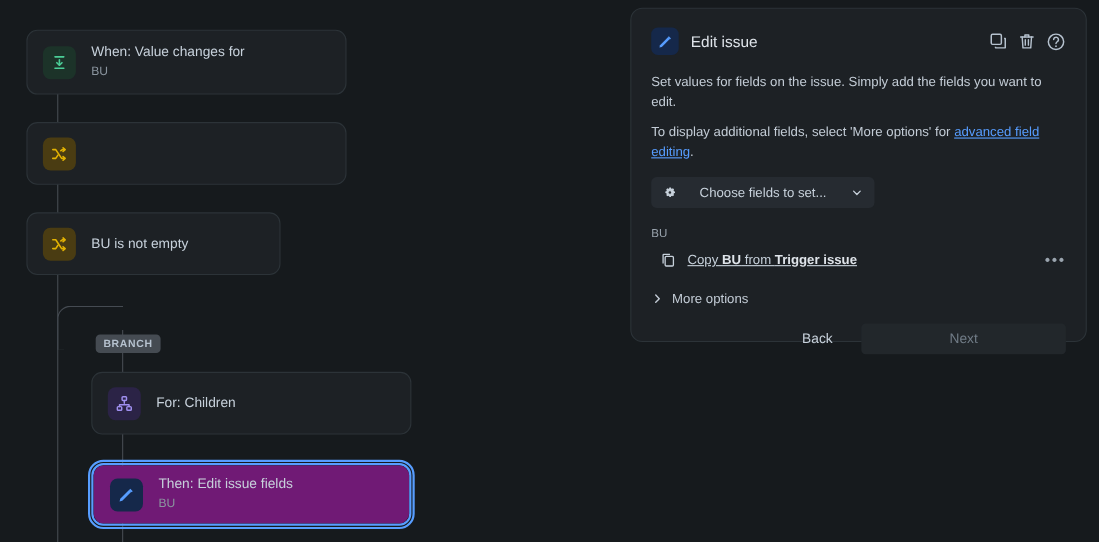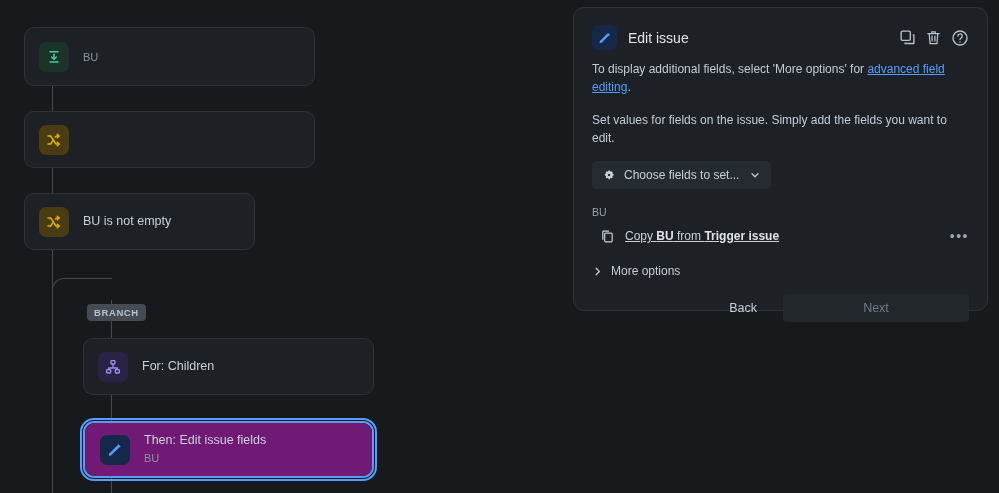--- a/index.html
+++ b/index.html
@@ -99,21 +99,21 @@
   .lnk { color: #579dff; text-decoration: underline; }
 
   .choose-btn {
     margin-top: 14px;
     display: inline-flex; align-items: center;
     background: #262b31;
     border: none; border-radius: 5px;
     height: 28px; padding: 0 10px;
     color: #c7d1db; font-size: 12px;
     font-family: "Liberation Sans", sans-serif;
-    cursor: pointer; gap: 8px;
+    cursor: pointer; gap: 20px;
   }
 
   .fld-label { font-size: 10.5px; color: #9aa4ae; margin-top: 17px; }
 
   .fld-row {
     display: flex; align-items: center;
     margin-top: 10px; padding-left: 8px;
   }
   .fld-row-txt { font-size: 12px; color: #c7d1db; margin-left: 10px; text-decoration: underline; }
   .fld-row-txt b { font-weight: 700; color: #dfe4ea; }
@@ -158,20 +158,21 @@
     <div class="node" style="left:24px; top:27px; width:291px; height:59px;">
       <div class="node-ico ico-green">
         <svg width="16" height="16" viewBox="0 0 24 24" fill="none" stroke="#4bce97" stroke-width="2.2" stroke-linecap="round">
           <line x1="6" y1="4" x2="18" y2="4"></line>
           <line x1="12" y1="8" x2="12" y2="15"></line>
           <polyline points="8.5,12 12,15.5 15.5,12" fill="none" stroke-linejoin="round"></polyline>
           <line x1="6" y1="19.5" x2="18" y2="19.5"></line>
         </svg>
       </div>
       <div class="node-txt">
+        <div class="node-title">When: Value changes for</div>
         <div class="node-sub">BU</div>
       </div>
     </div>
 
     <div class="node" style="left:24px; top:111px; width:291px; height:57px;">
       <div class="node-ico ico-amber">
         <svg width="16" height="16" viewBox="0 0 24 24" fill="none" stroke="#e2b203" stroke-width="2.2" stroke-linecap="round" stroke-linejoin="round">
           <path d="M3 6h4l8 12h4"></path>
           <path d="M3 18h4l3-4.5"></path>
           <path d="M14 7.5L16 6h3"></path>
@@ -256,23 +257,23 @@
         <span>
           <svg width="18" height="18" viewBox="0 0 24 24" fill="none" stroke="#b6c2cf" stroke-width="1.8" stroke-linecap="round">
             <circle cx="12" cy="12" r="9.3"></circle>
             <path d="M9.2 9.3a2.9 2.9 0 115.2 1.8c-.8 1-2.4 1.3-2.4 3"></path>
             <circle cx="12" cy="17.3" r="1.05" fill="#b6c2cf" stroke="none"></circle>
           </svg>
         </span>
       </div>
     </div>
 
+    <div class="p-desc">Set values for fields on the issue. Simply add the fields you want to edit.</div>
+
     <div class="p-desc p-desc2"><span>To display additional fields, select 'More options' for </span><a class="lnk" href="#">advanced field editing</a><span>.</span></div>
-
-    <div class="p-desc">Set values for fields on the issue. Simply add the fields you want to edit.</div>
 
     <button class="choose-btn">
       <span style="display:flex;">
         <svg width="14" height="14" viewBox="0 0 24 24" fill="#c7d1db">
           <path d="M12 8.2a3.8 3.8 0 100 7.6 3.8 3.8 0 000-7.6zm0 5.9a2.1 2.1 0 110-4.2 2.1 2.1 0 010 4.2z"></path>
           <path d="M20.6 13.6l-.1-1.6.1-1.6-2-.5-.5-1.2 1.1-1.7-2.2-2.2-1.7 1.1-1.2-.5-.5-2h-3.2l-.5 2-1.2.5-1.7-1.1-2.2 2.2 1.1 1.7-.5 1.2-2 .5v3.2l2 .5.5 1.2-1.1 1.7 2.2 2.2 1.7-1.1 1.2.5.5 2h3.2l.5-2 1.2-.5 1.7 1.1 2.2-2.2-1.1-1.7.5-1.2z" opacity=".0"></path>
           <path d="M19.9 10.3l-1.6-.3a6.7 6.7 0 00-.6-1.4l.9-1.3-1.9-1.9-1.3.9a6.7 6.7 0 00-1.4-.6l-.3-1.6h-2.6l-.3 1.6a6.7 6.7 0 00-1.4.6l-1.3-.9-1.9 1.9.9 1.3a6.7 6.7 0 00-.6 1.4l-1.6.3v2.6l1.6.3c.15.5.35.96.6 1.4l-.9 1.3 1.9 1.9 1.3-.9c.44.25.9.45 1.4.6l.3 1.6h2.6l.3-1.6c.5-.15.96-.35 1.4-.6l1.3.9 1.9-1.9-.9-1.3c.25-.44.45-.9.6-1.4l1.6-.3zM12 15.1a3.1 3.1 0 110-6.2 3.1 3.1 0 010 6.2z"></path>
         </svg>
       </span>
       <span>Choose fields to set...</span>

